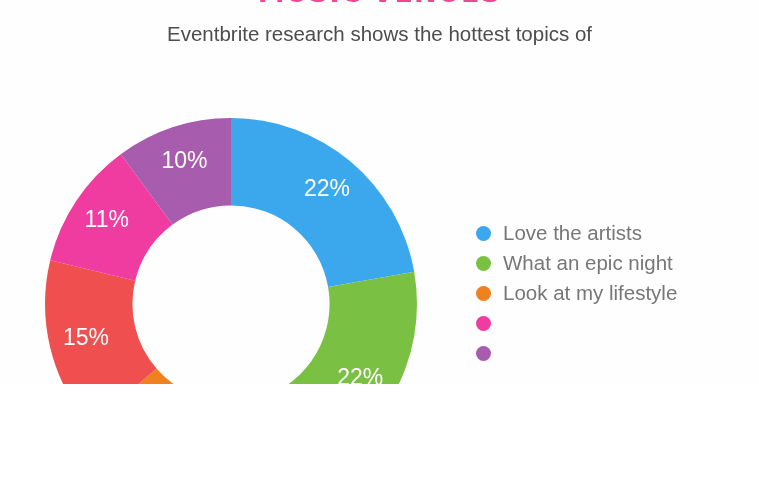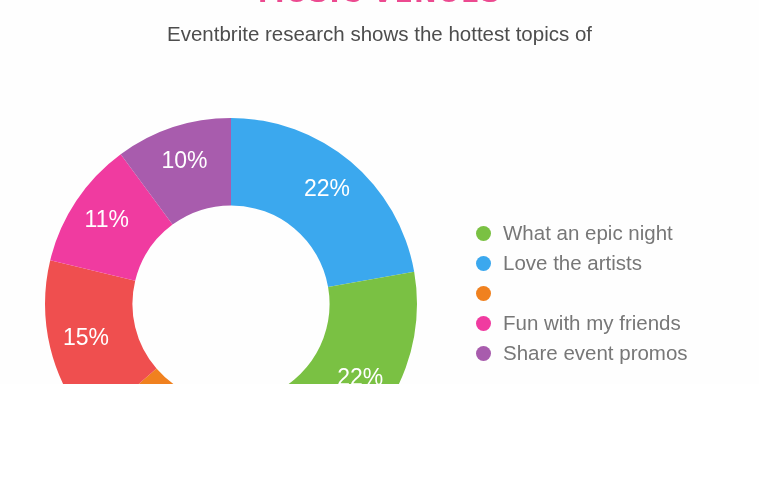--- a/index.html
+++ b/index.html
@@ -123,33 +123,32 @@
           <text x="148.50772434085468" y="330.4988667597731" class="slice-label">19%</text>
           <text x="40.92447055901573" y="221.19494262501507" class="slice-label">15%</text>
           <text x="61.71097484864465" y="103.30881875383716" class="slice-label">11%</text>
           <text x="139.41852390572535" y="44.16996328760783" class="slice-label">10%</text>
         </g>
     </svg>
   </div>
 
   <div id="legend">
       <div class="legend-item">
+        <span class="legend-dot" style="background: rgb(59, 168, 238);"></span>
+        <span class="legend-label">Love the artists</span>
+      </div>
+      <div class="legend-item">
         <span class="legend-dot" style="background: rgb(122, 193, 67);"></span>
         <span class="legend-label">What an epic night</span>
       </div>
       <div class="legend-item">
-        <span class="legend-dot" style="background: rgb(59, 168, 238);"></span>
-        <span class="legend-label">Love the artists</span>
-      </div>
-      <div class="legend-item">
         <span class="legend-dot" style="background: rgb(240, 129, 31);"></span>
+        <span class="legend-label">Look at my lifestyle</span>
       </div>
       <div class="legend-item">
         <span class="legend-dot" style="background: rgb(240, 59, 160);"></span>
-        <span class="legend-label">Fun with my friends</span>
       </div>
       <div class="legend-item">
         <span class="legend-dot" style="background: rgb(168, 92, 173);"></span>
-        <span class="legend-label">Share event promos</span>
       </div>
     </div>
 
 </div>
 
 </body></html>

